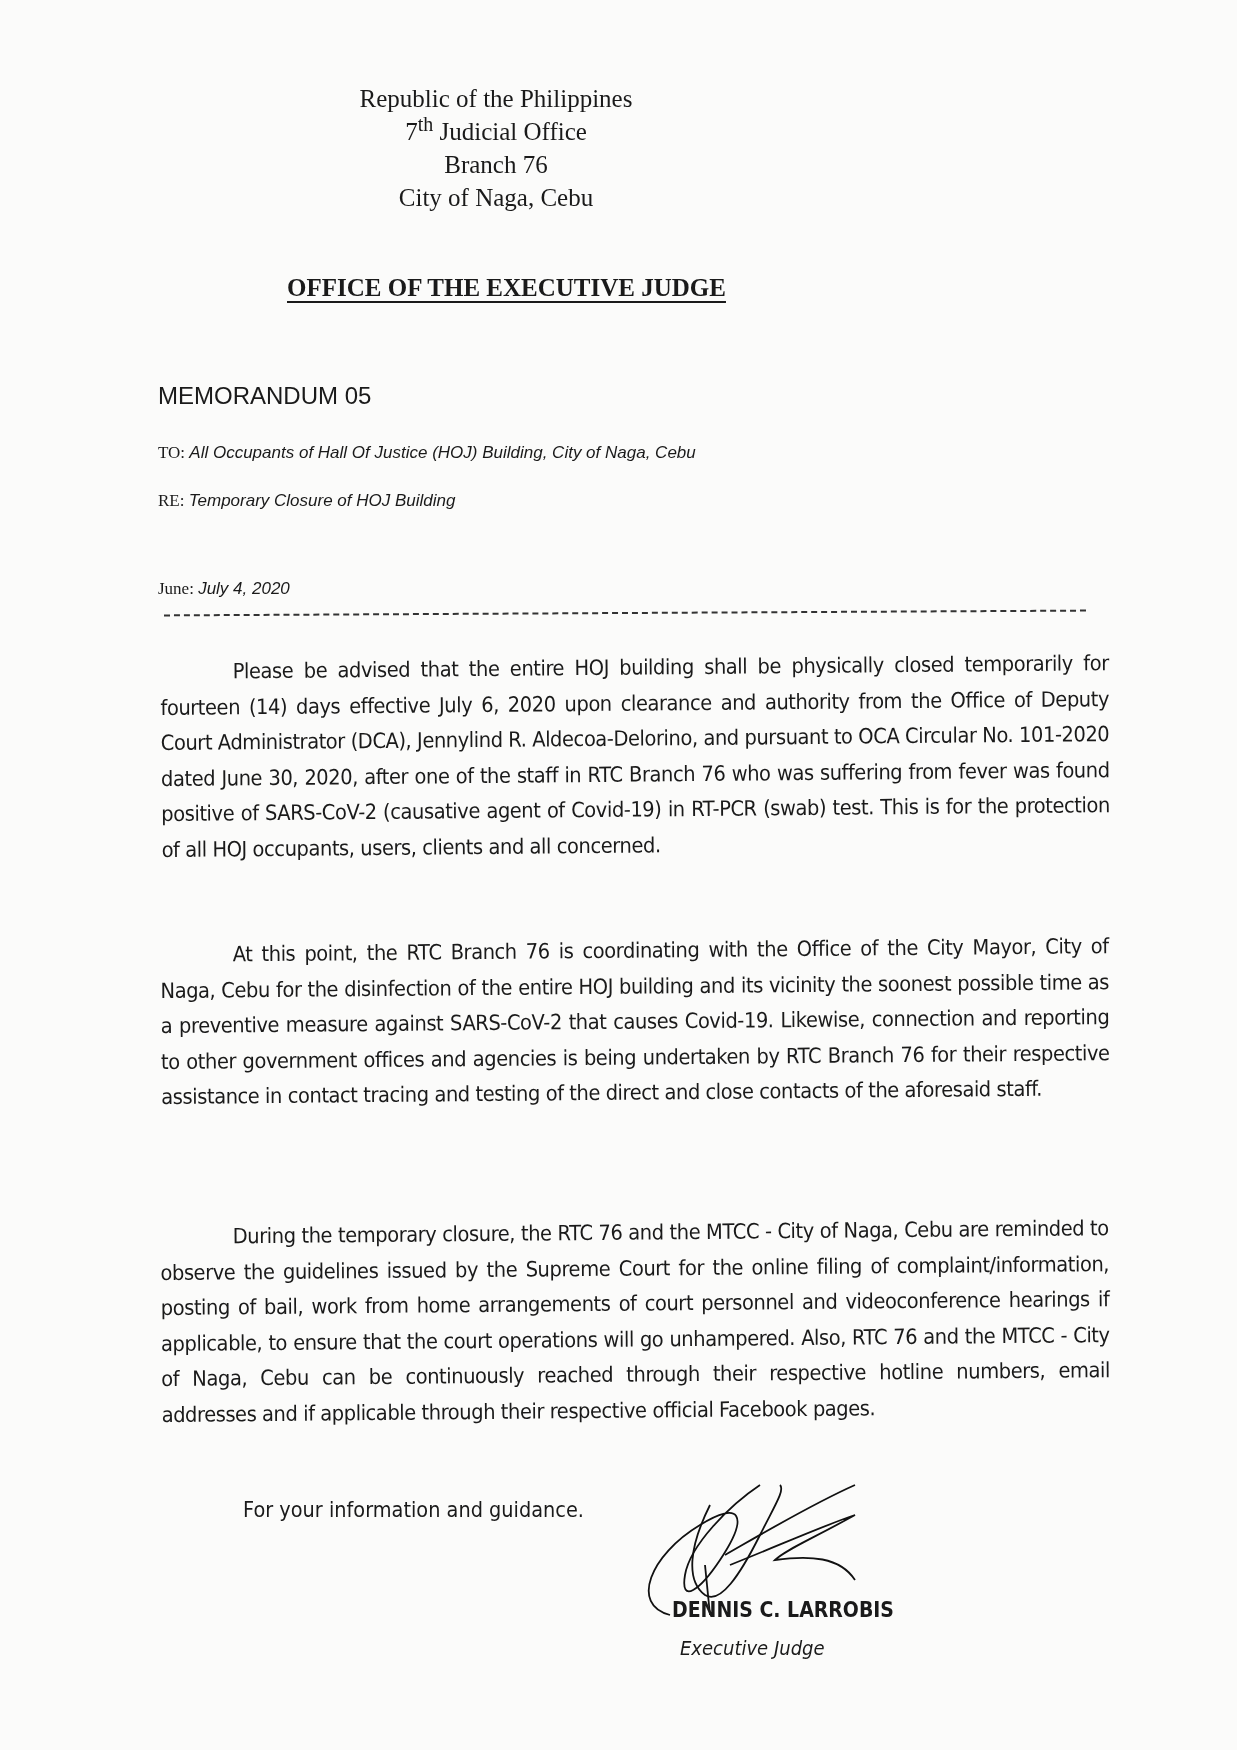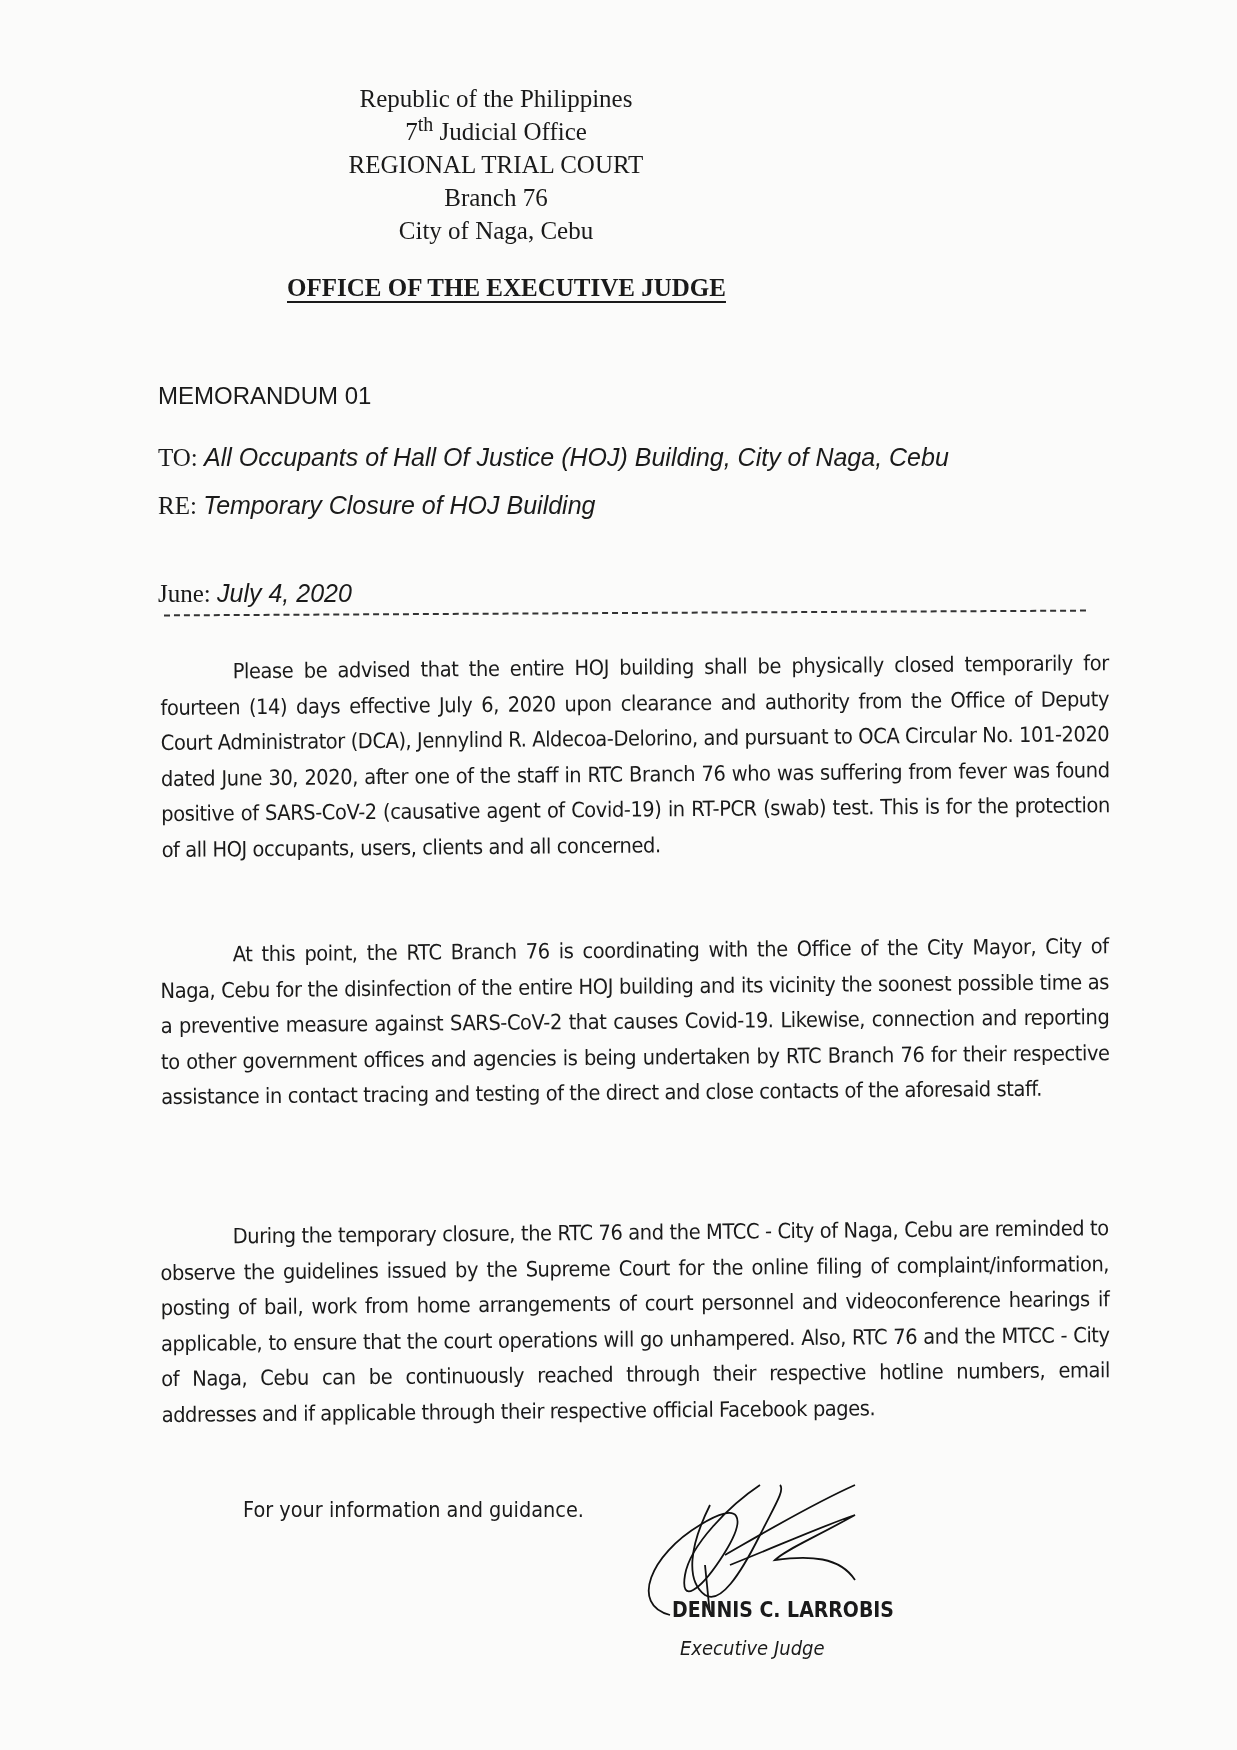--- a/index.html
+++ b/index.html
@@ -21,21 +21,21 @@
     position: absolute; left: 0; top: 274px; width: 1013px; text-align: center;
     font-family: "Liberation Serif", serif; font-weight: bold; font-size: 25px;
   }
   .office-title span { text-decoration: underline; text-decoration-thickness: 2px; text-underline-offset: 5px; }
   .memo-no {
     position: absolute; left: 158px; top: 382px;
     font-family: "Liberation Sans", sans-serif; font-size: 24px;
   }
   .field {
     position: absolute; left: 158px;
-    font-size: 25px;
+    font-size: 17px;
   }
   .field .lbl { font-family: "Liberation Serif", serif; }
   .field .val { font-family: "Liberation Sans", sans-serif; font-style: italic; }
   .f-to { top: 443px; }
   .f-re { top: 491px; }
   .f-date { top: 579px; }
   .divider {
     position: absolute; left: 164px; top: 612px; width: 922px; height: 0;
     border-top: 2px dashed #333;
     transform: rotate(-0.3deg);
@@ -70,28 +70,27 @@
     font-family: "DejaVu Sans", sans-serif; font-style: italic; font-size: 20px;
     transform: scaleX(0.9); transform-origin: left top;
   }
 </style>
 </head>
 <body>
 
 <div class="header">
   <div>Republic of the Philippines</div>
   <div><span>7</span><sup>th</sup><span> Judicial Office</span></div>
-  <div>REGIONAL TRIAL COURT</div>
   <div>Branch 76</div>
   <div>City of Naga, Cebu</div>
 </div>
 
 <div class="office-title"><span>OFFICE OF THE EXECUTIVE JUDGE</span></div>
 
-<div class="memo-no">MEMORANDUM 01</div>
+<div class="memo-no">MEMORANDUM 05</div>
 
 <div class="field f-to">
   <span class="lbl">TO:</span>
   <span class="val">All Occupants of Hall Of Justice (HOJ) Building, City of Naga, Cebu</span>
 </div>
 <div class="field f-re">
   <span class="lbl">RE:</span>
   <span class="val">Temporary Closure of HOJ Building</span>
 </div>
 <div class="field f-date">

